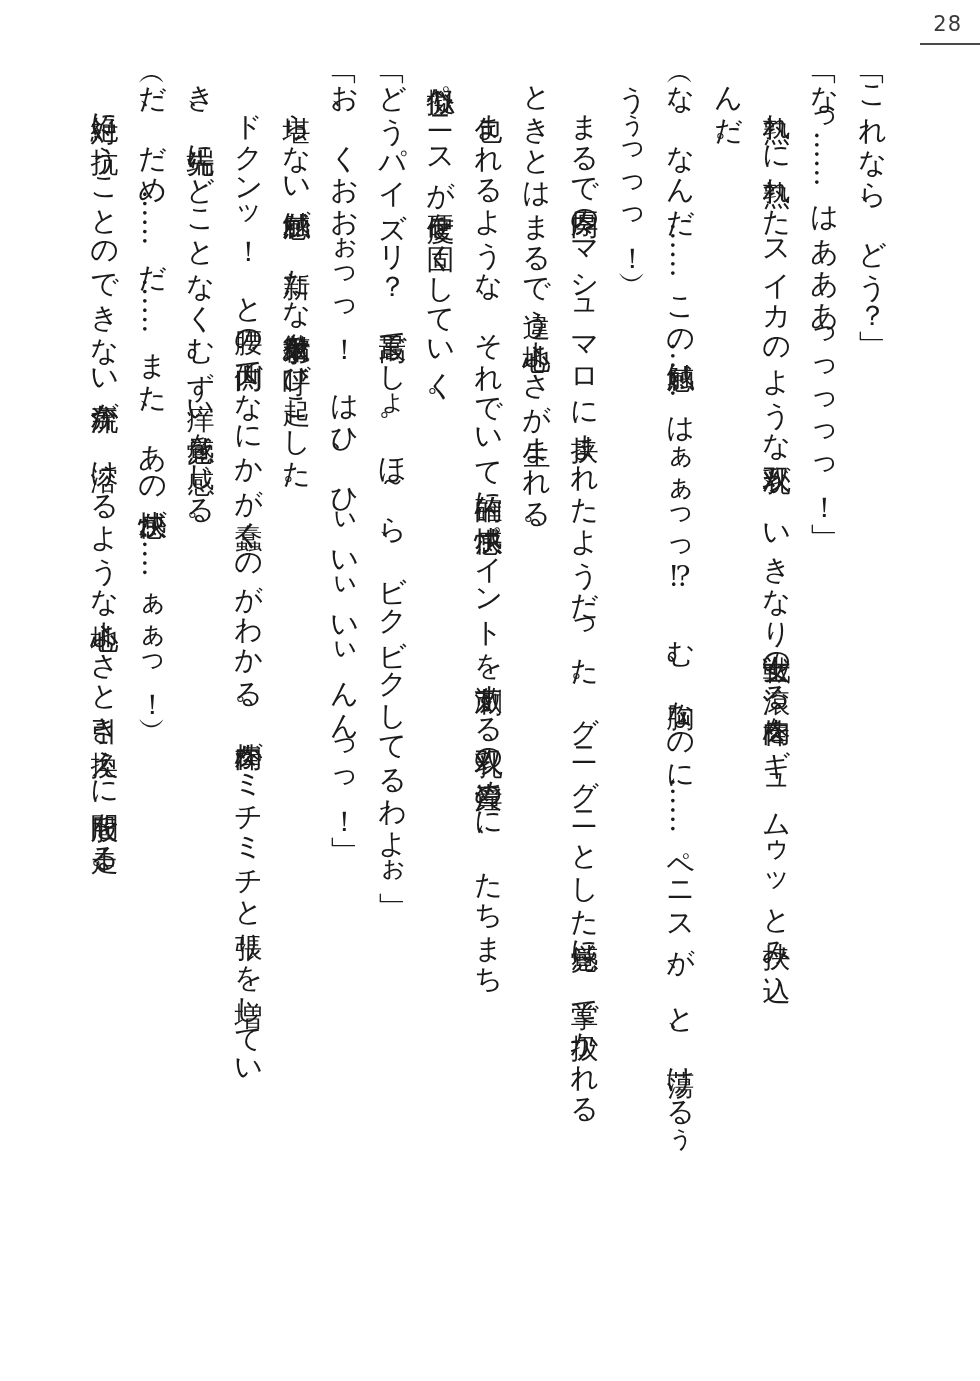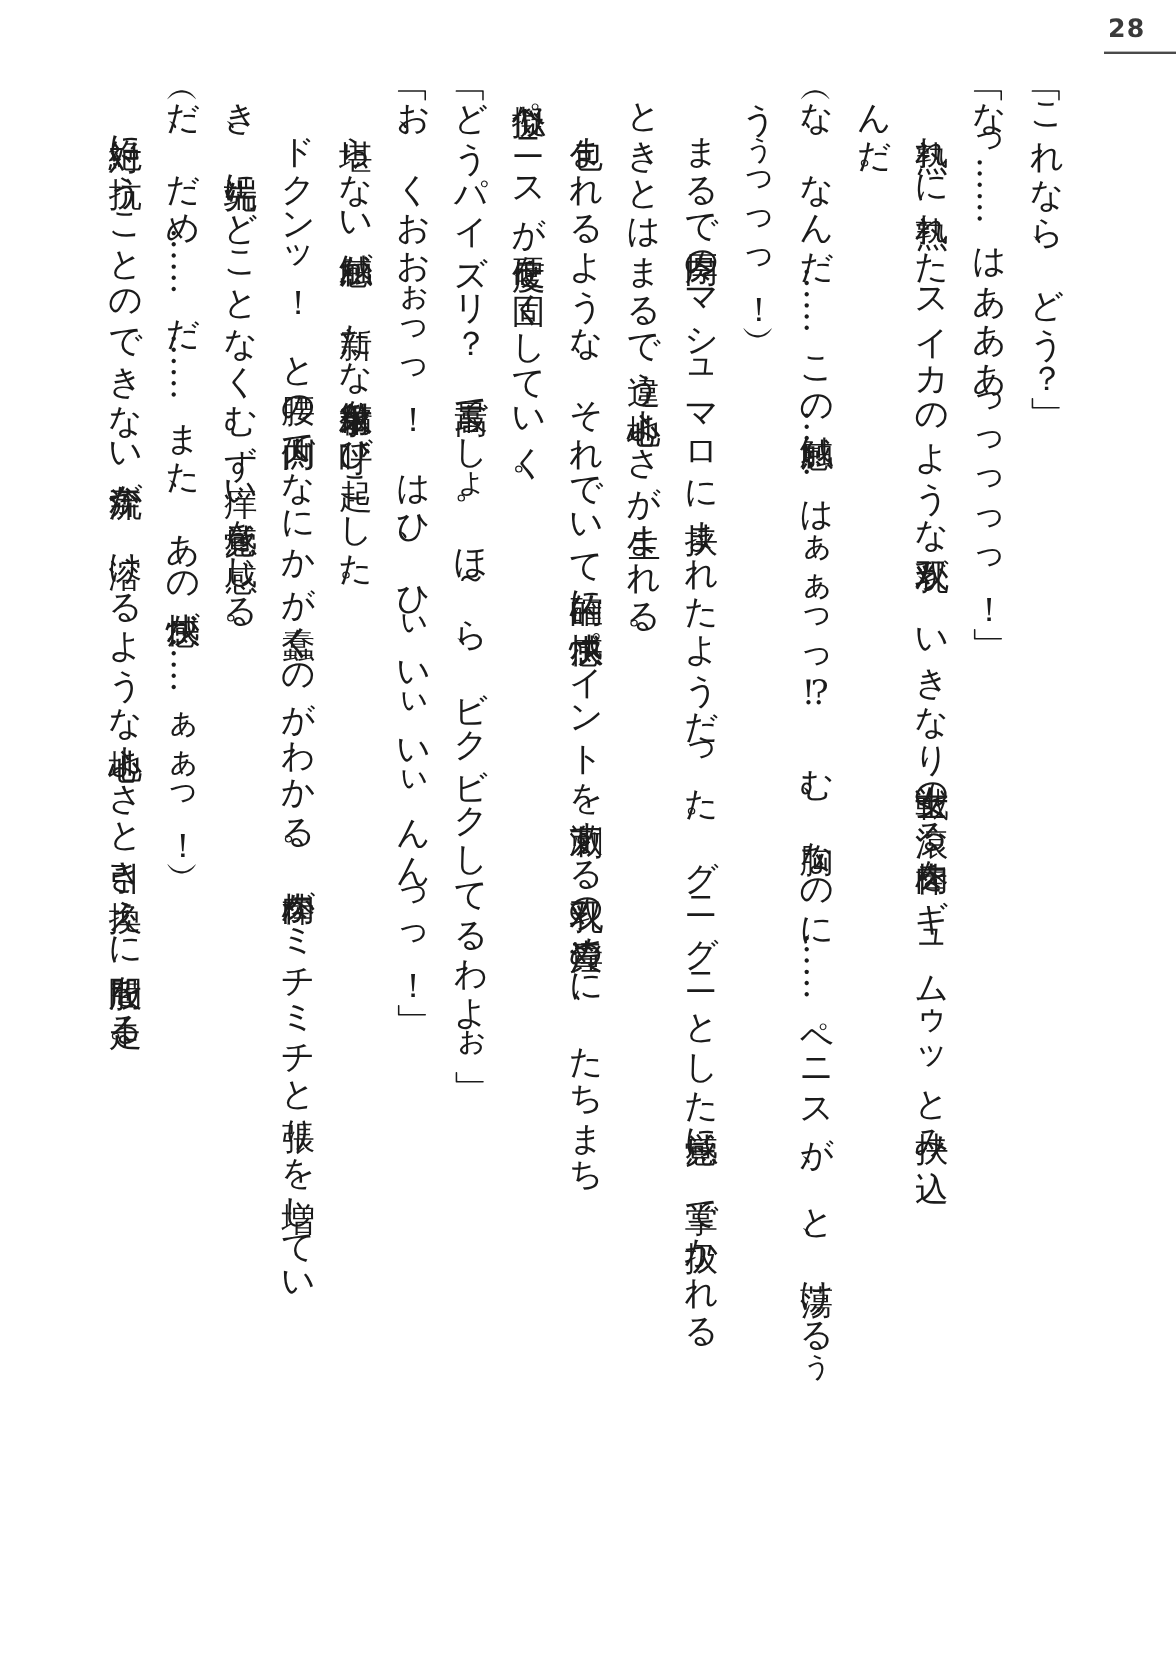--- a/index.html
+++ b/index.html
@@ -18,26 +18,25 @@
   }
   .page{
     position:absolute;inset:0;
   }
   
   .pagenum{
     position:absolute;
     top:12px;
     right:18px;
     width:46px;
-    text-align:center;
+    text-align:right;
     font-family:"DejaVu Sans","Liberation Sans",sans-serif;
     font-size:21px;
     letter-spacing:1px;
     color:var(--pagenum);
-    font-weight:bold;
   }
   .header-rule{
     position:absolute;
     top:43px;
     right:0;
     width:60px;
     height:2px;
     background:var(--rule);
   }
   

